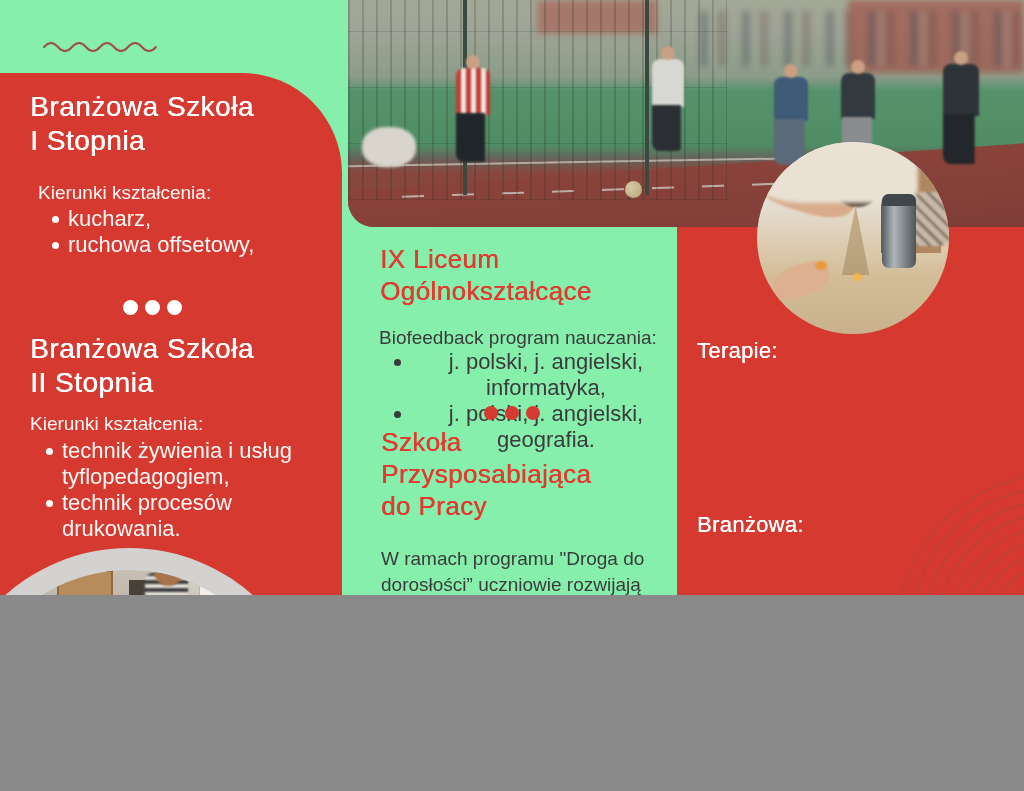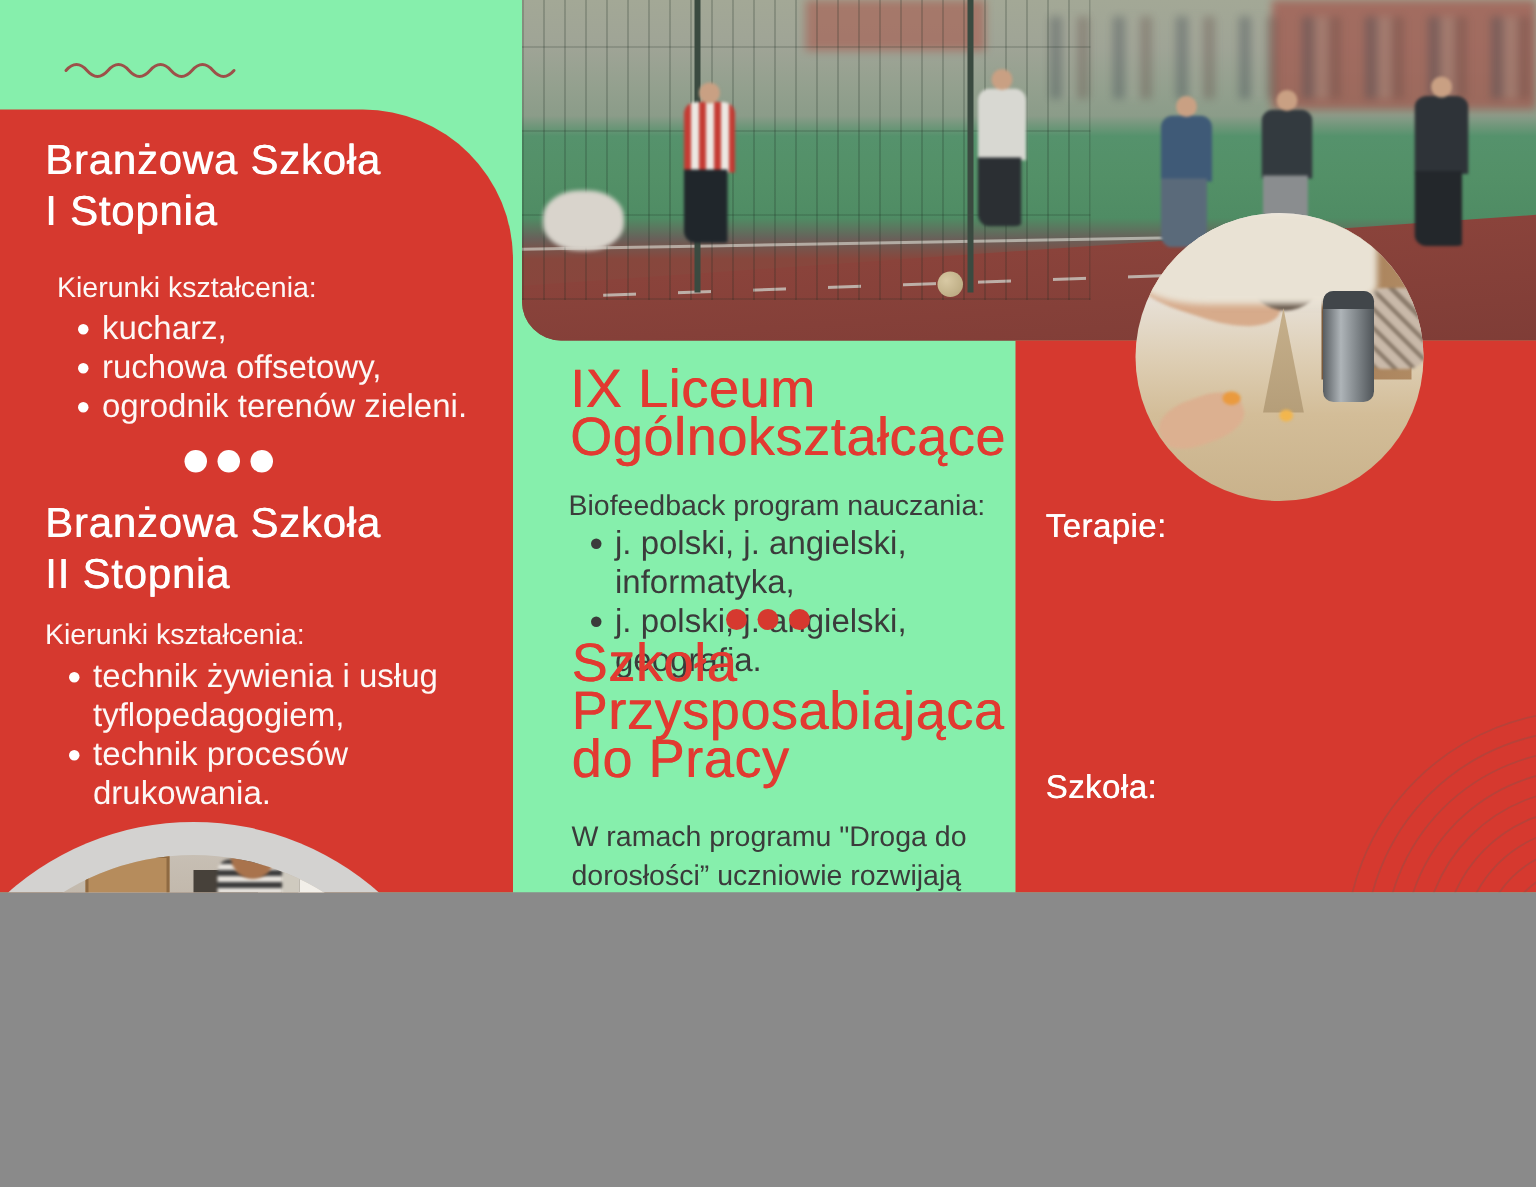--- a/index.html
+++ b/index.html
@@ -61,26 +61,26 @@
        background-image:linear-gradient(#8a8d8f,#8a8d8f),linear-gradient(#333a3f,#333a3f);
        background-size:88% 52%,100% 50%;background-position:6% 100%,0 0;}
   .pl5{left:88%;top:28%;width:36px;height:100px;
        background-image:linear-gradient(#23272b,#23272b),linear-gradient(#2e3338,#2e3338);
        background-size:88% 50%,100% 52%;background-position:6% 100%,0 0;}
   .pt-sitter{position:absolute;left:2%;top:56%;width:54px;height:40px;border-radius:45%;background:#d9d4cc;filter:blur(1.5px);}
   .pt-ball{position:absolute;left:41%;bottom:13%;width:17px;height:17px;border-radius:50%;
            background:radial-gradient(circle at 35% 35%,#d8c9a4,#b4a379);}
 
   
-  .h-red{position:absolute;color:#e23a31;font-size:36px;line-height:32px;letter-spacing:.4px;
+  .h-red{position:absolute;color:#e23a31;font-size:26px;line-height:32px;letter-spacing:.4px;
          font-weight:500;text-shadow:.4px 0 0 currentColor;margin:0;z-index:3;}
   .m1{left:380px;top:243px;} .m5{left:381px;top:426px;}
   .sub-dark{position:absolute;color:#3b3b3b;font-size:19px;line-height:25px;z-index:3;}
   .m2{left:379px;top:325px;}
-  ul.list.dark{color:#3b3b3b;}
+  ul.list.dark{color:#3b3b3b;text-align:center;}
   ul.list.dark li::before{background:#3b3b3b;}
   .m3{left:392px;top:349px;width:290px;z-index:3;}
   .para{position:absolute;color:#3b3b3b;font-size:19px;line-height:26px;z-index:3;}
   .m6{left:381px;top:546px;width:300px;}
 
   
   .panel-right{position:absolute;left:677px;top:227px;width:347px;height:499px;
                background:#d6392f;border-bottom-left-radius:85px;z-index:1;}
   .h-white{position:absolute;color:#ffffff;font-size:22px;line-height:26px;letter-spacing:.3px;
            font-weight:500;text-shadow:.3px 0 0 currentColor;margin:0;text-align:center;}
@@ -153,21 +153,20 @@
     <path d="M2 9 Q9 1 16 9 T30 9 T44 9 T58 9 T72 9 T86 9 T100 9 T114 9" fill="none" stroke="#9d5049" stroke-width="2" stroke-linecap="round"></path>
   </svg>
 
   <section class="panel-left">
     <h2 class="h-left t1 pre">Branżowa Szkoła
 I Stopnia</h2>
     <div class="sub-white s1">Kierunki kształcenia:</div>
     <ul class="list l1">
       <li>kucharz,</li>
       <li>ruchowa offsetowy,</li>
-      <li>ogrodnik terenów zieleni.</li>
     </ul>
     <div class="dots d1">
       <span class="dot"></span>
       <span class="dot"></span>
       <span class="dot"></span>
     </div>
     <h2 class="h-left t2 pre">Branżowa Szkoła
 II Stopnia</h2>
     <div class="sub-white s2">Kierunki kształcenia:</div>
     <ul class="list l2">
@@ -213,21 +212,21 @@
   <div class="para m6 pre">W ramach programu "Droga do
 dorosłości” uczniowie rozwijają
 umiejętności w zakresie:
 ogrodnictwa, stolarstwa,
 kucharstwa, krawiectwa,
 rękodzielnictwa, prac biurowych
 oraz prac porządkowych.</div>
 
   <section class="panel-right">
     <h3 class="h-white r1">Terapie:</h3>
-    <h3 class="h-white r3">Szkoła:</h3>
+    <h3 class="h-white r3">Branżowa:</h3>
   </section>
 
   <div class="circle-tr">
     <div class="ce-door"></div>
     <div class="blob ce-t"></div>
     <div class="blob ce-arm"></div>
     <div class="blob ce-head"></div>
     <div class="blob ce-plaid"></div>
     <div class="ce-cloth"></div>
     <div class="ce-cone"></div>

